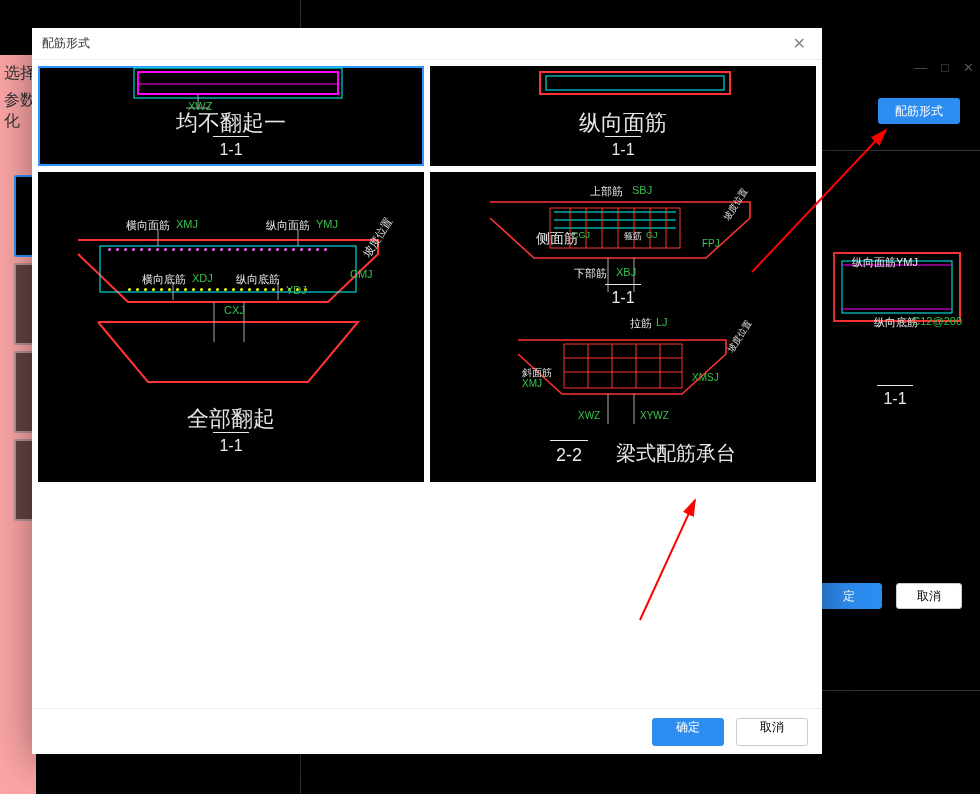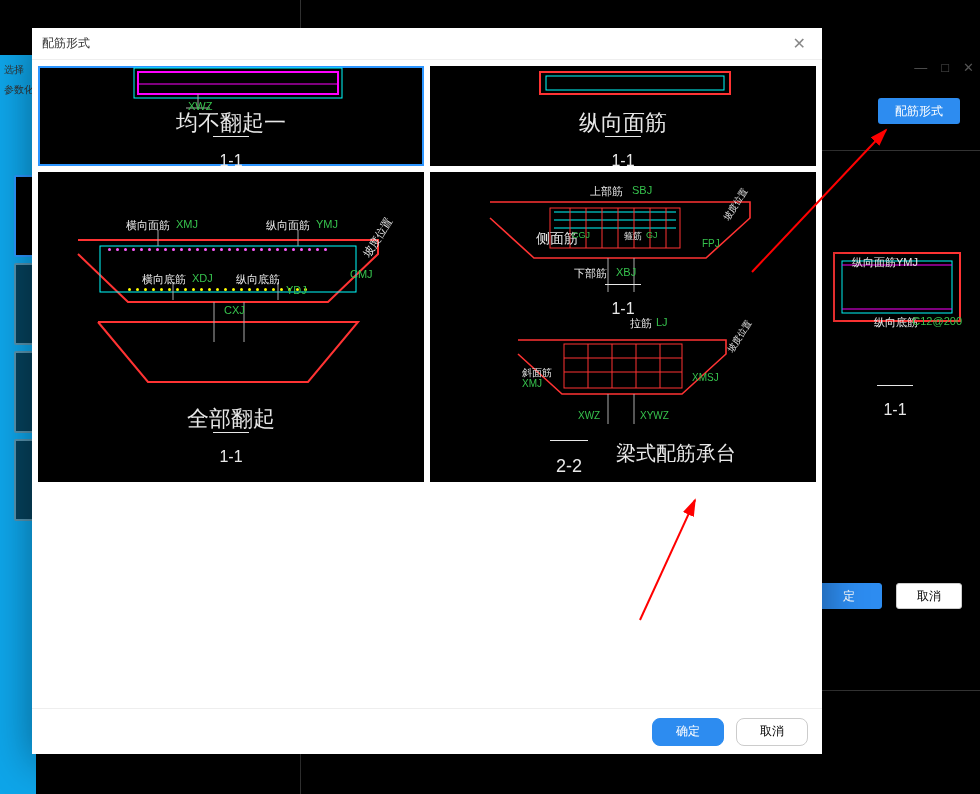--- a/index.html
+++ b/index.html
@@ -1,20 +1,20 @@
 <!DOCTYPE html>
 <html><head>
 <meta charset="utf-8">
 <style>
 html,body{margin:0;padding:0;width:980px;height:794px;font-family:"Microsoft YaHei",sans-serif;font-size:12px;overflow:hidden;background:#000}
 *{box-sizing:border-box}
 
 
 .bg{position:absolute;inset:0;background:#000}
-.bg-left-strip{position:absolute;left:0;top:55px;width:36px;bottom:0;background:#0ea5e9;color:#333;padding-top:8px;font-size:10px}
+.bg-left-strip{position:absolute;left:0;top:55px;width:36px;bottom:0;background:#fca5a5;color:#333;padding-top:8px;font-size:16px}
 .bg-left-strip div{margin-bottom:6px;padding-left:4px}
 .bg-thumbs{position:absolute;left:10px;top:120px;width:28px}
 .bg-thumb{width:28px;height:82px;margin-bottom:8px;background:#000;border:2px solid #2c95ff;border-radius:2px}
 .bg-thumb.dim{border-color:#888;opacity:.6}
 .bg-thumb-body{width:100%;height:100%;display:flex;align-items:center;justify-content:center;color:#888;font-size:8px}
 .bg-right-winbtns{position:absolute;right:6px;top:60px;display:flex;gap:14px;color:#555;font-size:13px}
 .bg-right-btn-main{position:absolute;right:20px;top:98px;width:82px;height:26px;background:#2d8cf0;color:#fff;border-radius:3px;display:flex;align-items:center;justify-content:center;font-size:12px}
 .bg-right-preview{position:absolute;right:10px;top:235px;width:150px;height:220px;background:#000;color:#aaa;font-size:10px}
 .bg-right-buttons{position:absolute;right:18px;top:583px;display:flex;gap:14px}
 .bg-right-buttons .b{width:66px;height:26px;border:1px solid #ccc;border-radius:3px;display:flex;align-items:center;justify-content:center;background:#fff}
@@ -41,25 +41,25 @@
 .tile.selected{outline:2px solid #2c95ff;outline-offset:-2px}
 
 
 .lbl{position:absolute;font-size:11px;white-space:nowrap}
 .green{color:#36c24d}
 .white{color:#e8e8e8}
 
 .title-block{position:absolute;left:0;right:0;text-align:center;color:#e8e8e8}
 .title-big{font-size:22px;font-family:"SimSun",serif}
 .title-sub{font-size:16px;margin-top:-2px}
-.title-rule{display:inline-block;border-top:1px solid #e8e8e8;padding:15px 6px}
+.title-rule{display:inline-block;border-top:1px solid #e8e8e8;padding:4px 6px}
 
 
 .modal-footer{height:46px;display:flex;align-items:center;justify-content:flex-end;gap:12px;padding:0 14px;border-top:1px solid #eee}
-.btn{min-width:72px;height:28px;border:1px solid #ccc;border-radius:8px;display:flex;align-items:center;justify-content:center;background:#fff;cursor:pointer;font-size:12px}
+.btn{min-width:72px;height:28px;border:1px solid #ccc;border-radius:3px;display:flex;justify-content:center;background:#fff;cursor:pointer;font-size:12px}
 .btn.primary{background:#2d8cf0;border-color:#2d8cf0;color:#fff}
 
 
 .arrow{position:absolute;pointer-events:none}
 .arrow svg{overflow:visible}
 
 
 .dots{position:absolute;display:flex;gap:5px}
 .dot{width:3px;height:3px;border-radius:50%;background:#ff5bff}
 

